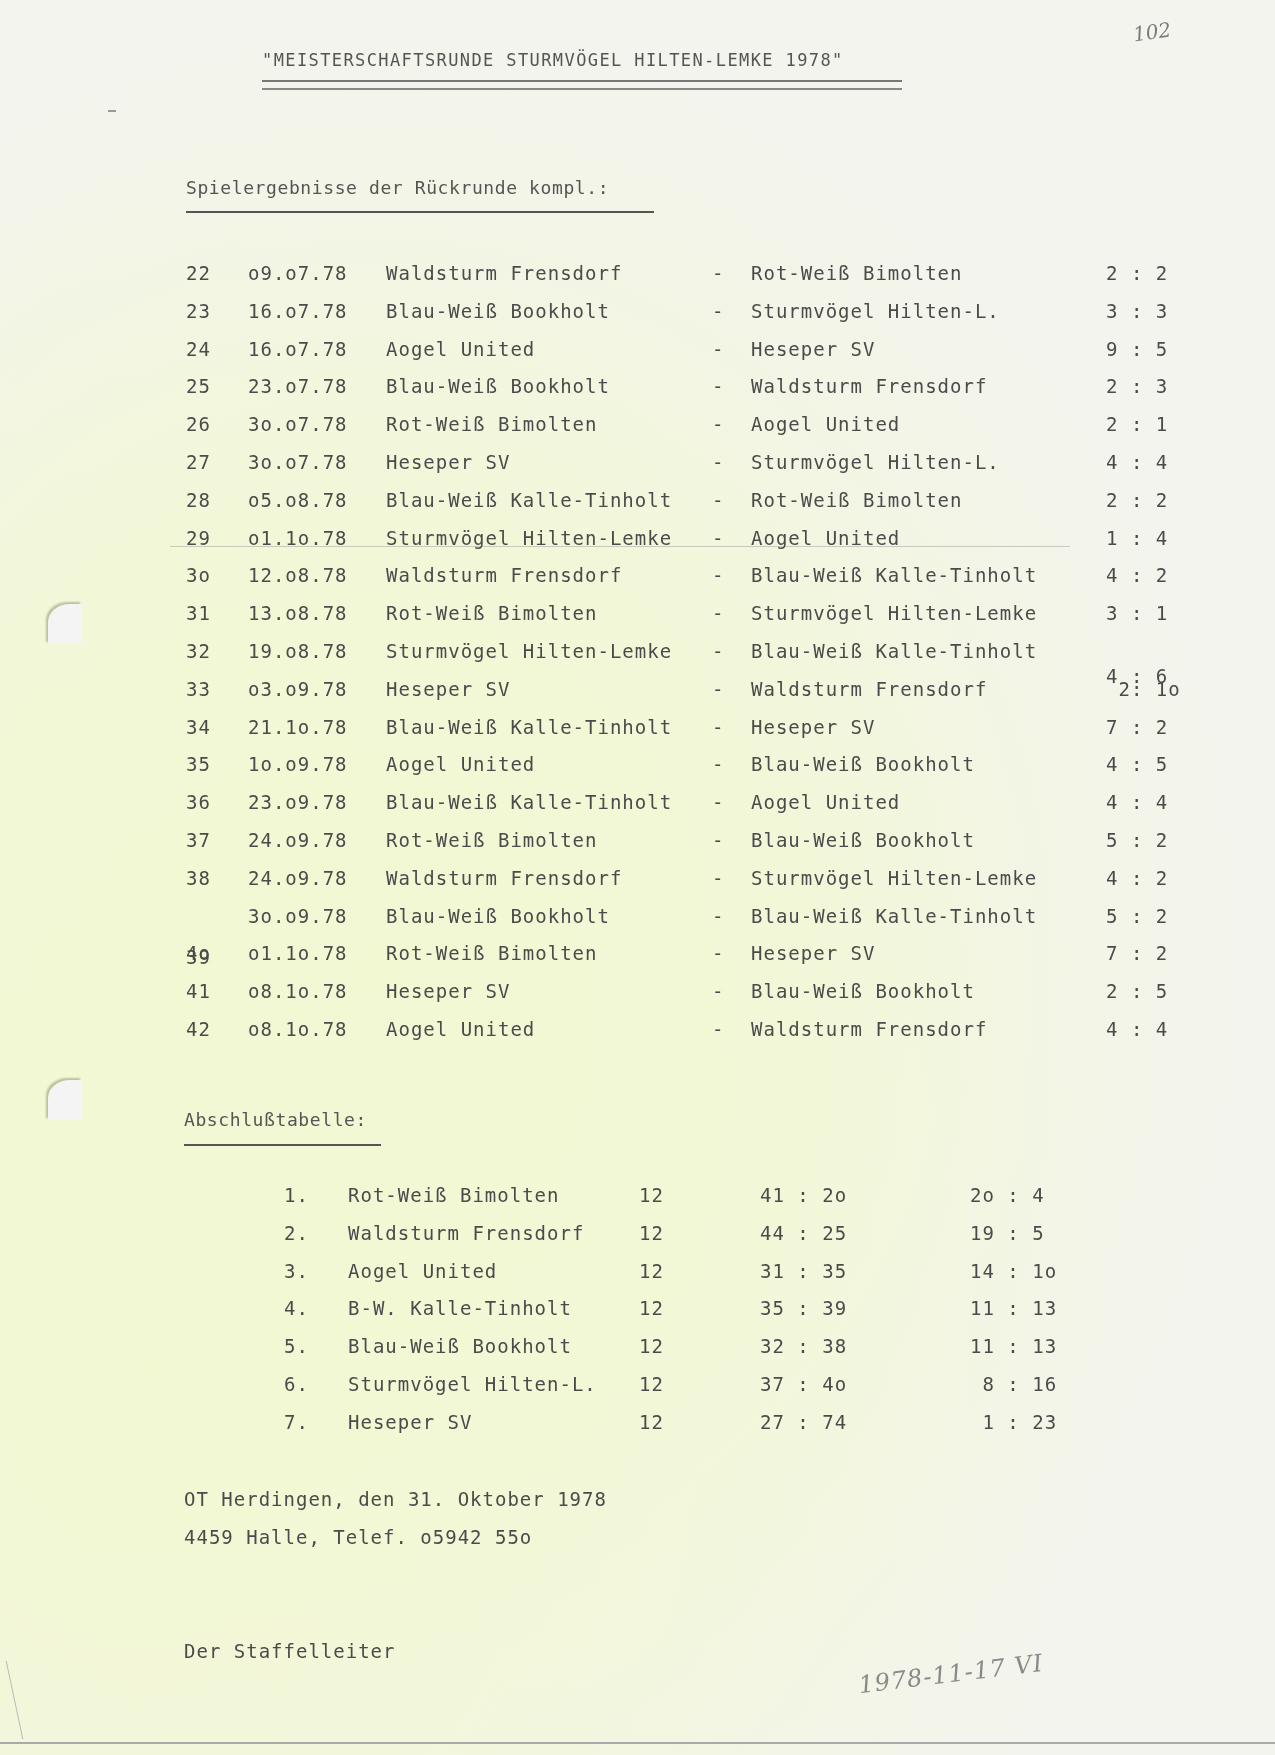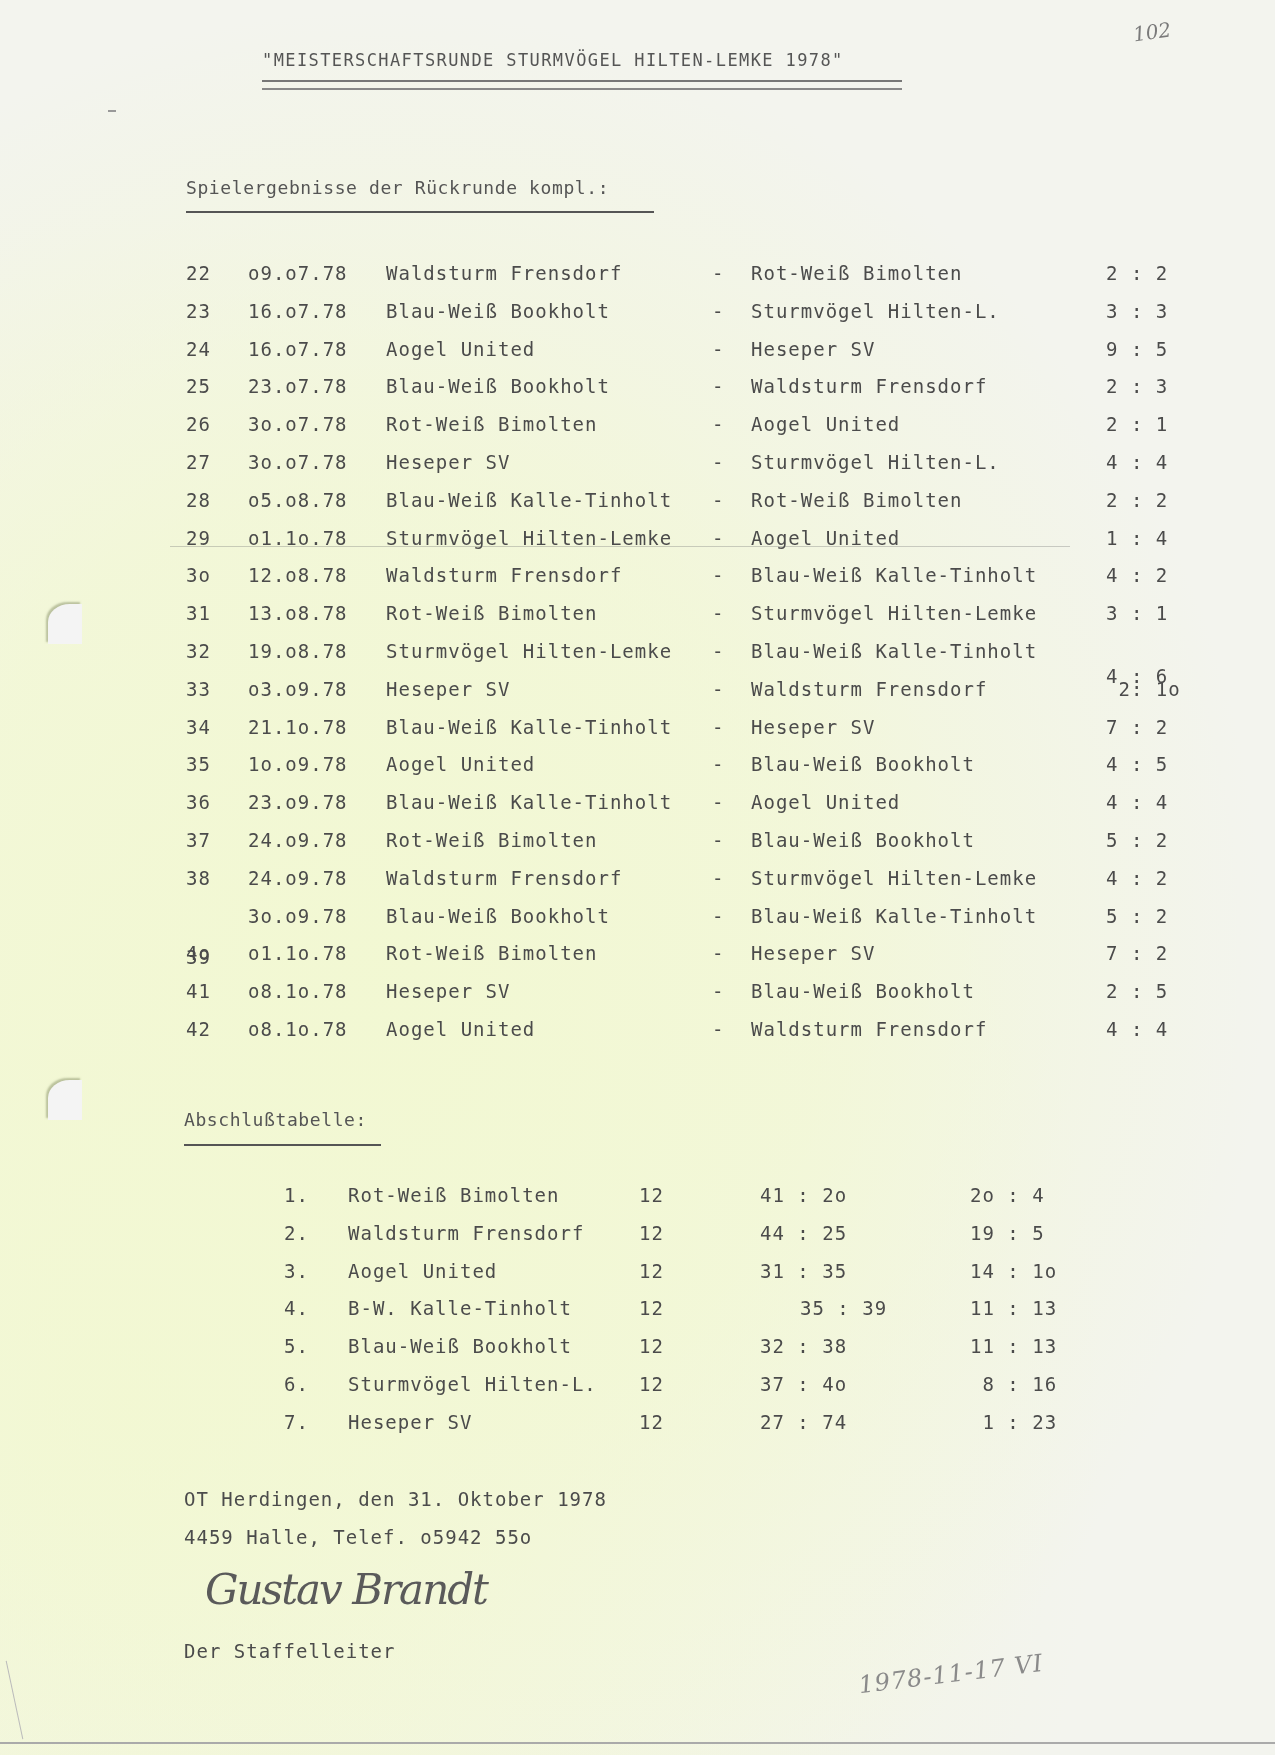--- a/index.html
+++ b/index.html
@@ -315,21 +315,21 @@
         <span class="s-rank" style="white-space: pre;">3.</span>
         <span class="s-team" style="white-space: pre;">Aogel United</span>
         <span class="s-games" style="white-space: pre;">12</span>
         <span class="s-goals" style="white-space: pre;">31 : 35</span>
         <span class="s-points" style="white-space: pre;">14 : 1o</span>
       </div>
       <div class="stand-row mono">
         <span class="s-rank" style="white-space: pre;">4.</span>
         <span class="s-team" style="white-space: pre;">B-W. Kalle-Tinholt</span>
         <span class="s-games" style="white-space: pre;">12</span>
-        <span class="s-goals" style="white-space: pre; margin-left: 40px;">35 : 39</span>
+        <span class="s-goals" style="white-space: pre;">35 : 39</span>
         <span class="s-points" style="white-space: pre;">11 : 13</span>
       </div>
       <div class="stand-row mono">
         <span class="s-rank" style="white-space: pre;">5.</span>
         <span class="s-team" style="white-space: pre;">Blau-Weiß Bookholt</span>
         <span class="s-games" style="white-space: pre;">12</span>
         <span class="s-goals" style="white-space: pre;">32 : 38</span>
         <span class="s-points" style="white-space: pre;">11 : 13</span>
       </div>
       <div class="stand-row mono">
@@ -343,20 +343,19 @@
         <span class="s-rank" style="white-space: pre;">7.</span>
         <span class="s-team" style="white-space: pre;">Heseper SV</span>
         <span class="s-games" style="white-space: pre;">12</span>
         <span class="s-goals" style="white-space: pre;">27 : 74</span>
         <span class="s-points" style="white-space: pre;"> 1 : 23</span>
       </div>
     </div>
 
   <div class="footer-line mono" style="top:1488px;">OT Herdingen, den 31. Oktober 1978</div>
   <div class="footer-line mono" style="top:1526px;">4459 Halle, Telef. o5942 55o</div>
-  <div class="signature">Gustav Brandt</div>
   <div class="footer-line mono" style="top:1640px;">Der Staffelleiter</div>
 
   <div class="handwritten-date">1978-11-17 VI</div>
 
   <div class="left-edge"></div>
   <div class="bottom-edge"></div>
 </div>
 
 </body></html>

